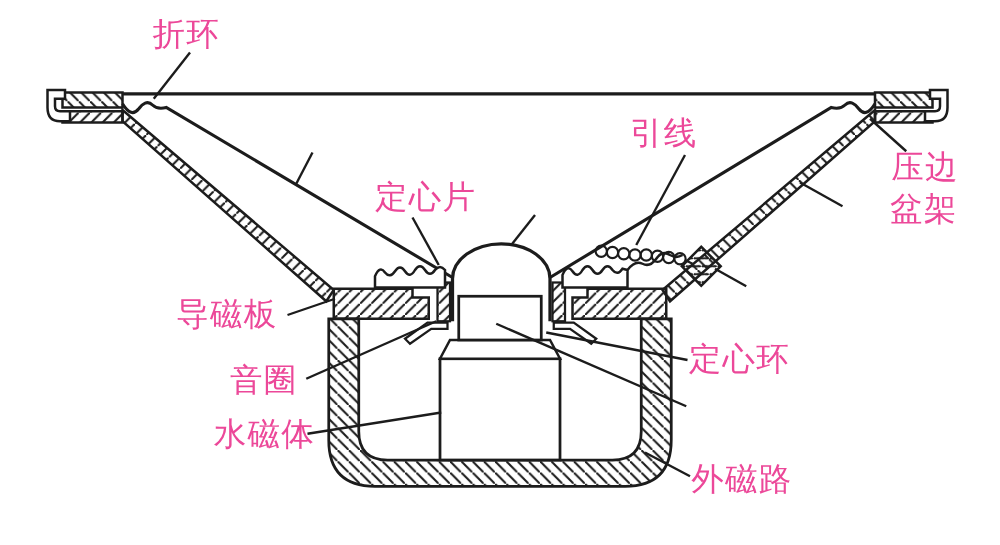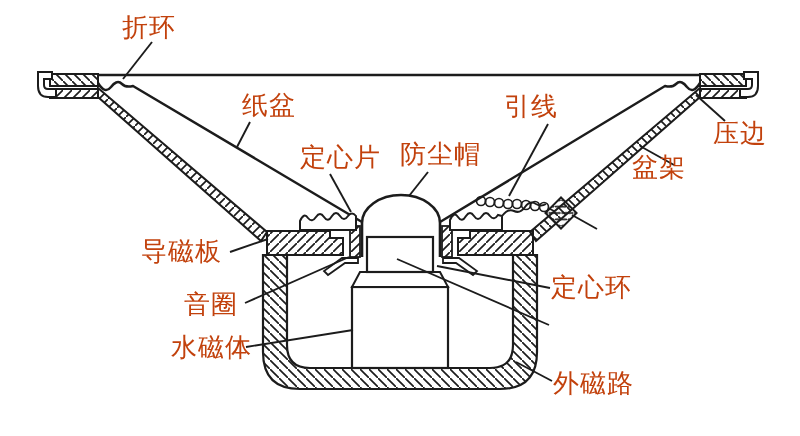--- a/index.html
+++ b/index.html
@@ -8,21 +8,21 @@
     background:#ffffff;
     font-family:"Liberation Serif","DejaVu Serif",serif;
   }
   .stage{
     position:relative;width:800px;height:436px;background:#ffffff;
   }
   .stage svg{position:absolute;left:0;top:0;}
   .lbl{
     position:absolute;
     font-size:26px;line-height:1.05;letter-spacing:1px;
-    color:#c2410c;white-space:nowrap;font-weight:500;
+    color:#ec4899;white-space:nowrap;font-weight:500;
     user-select:none;
   }
 </style>
 </head>
 <body>
 
 <div class="stage">
 
   <svg width="800" height="436" viewBox="0 0 800 436">
     <defs>
@@ -117,24 +117,22 @@
       <path d="M230,252 L268,239"></path>
       <path d="M245,303 L349,257"></path>
       <path d="M246,347 L353,330"></path>
       <path d="M550,288 L437,266"></path>
       <path d="M549,325 L397,259"></path>
       <path d="M552,381 L516,362"></path>
     </g>
   </svg>
 
   <div class="lbl" style="left:122px;top:14px">折环</div>
-  <div class="lbl" style="left:242px;top:92px">纸盆</div>
   <div class="lbl" style="left:300px;top:144px">定心片</div>
-  <div class="lbl" style="left:400px;top:141px">防尘帽</div>
   <div class="lbl" style="left:504px;top:93px">引线</div>
   <div class="lbl" style="left:713px;top:120px">压边</div>
-  <div class="lbl" style="left:632px;top:154px">盆架</div>
+  <div class="lbl" style="left:712px;top:154px">盆架</div>
   <div class="lbl" style="left:184px;top:291px">音圈</div>
   <div class="lbl" style="left:141px;top:238px">导磁板</div>
   <div class="lbl" style="left:171px;top:334px">水磁体</div>
   <div class="lbl" style="left:551px;top:274px">定心环</div>
   <div class="lbl" style="left:553px;top:370px">外磁路</div>
 </div>
 
 </body></html>

